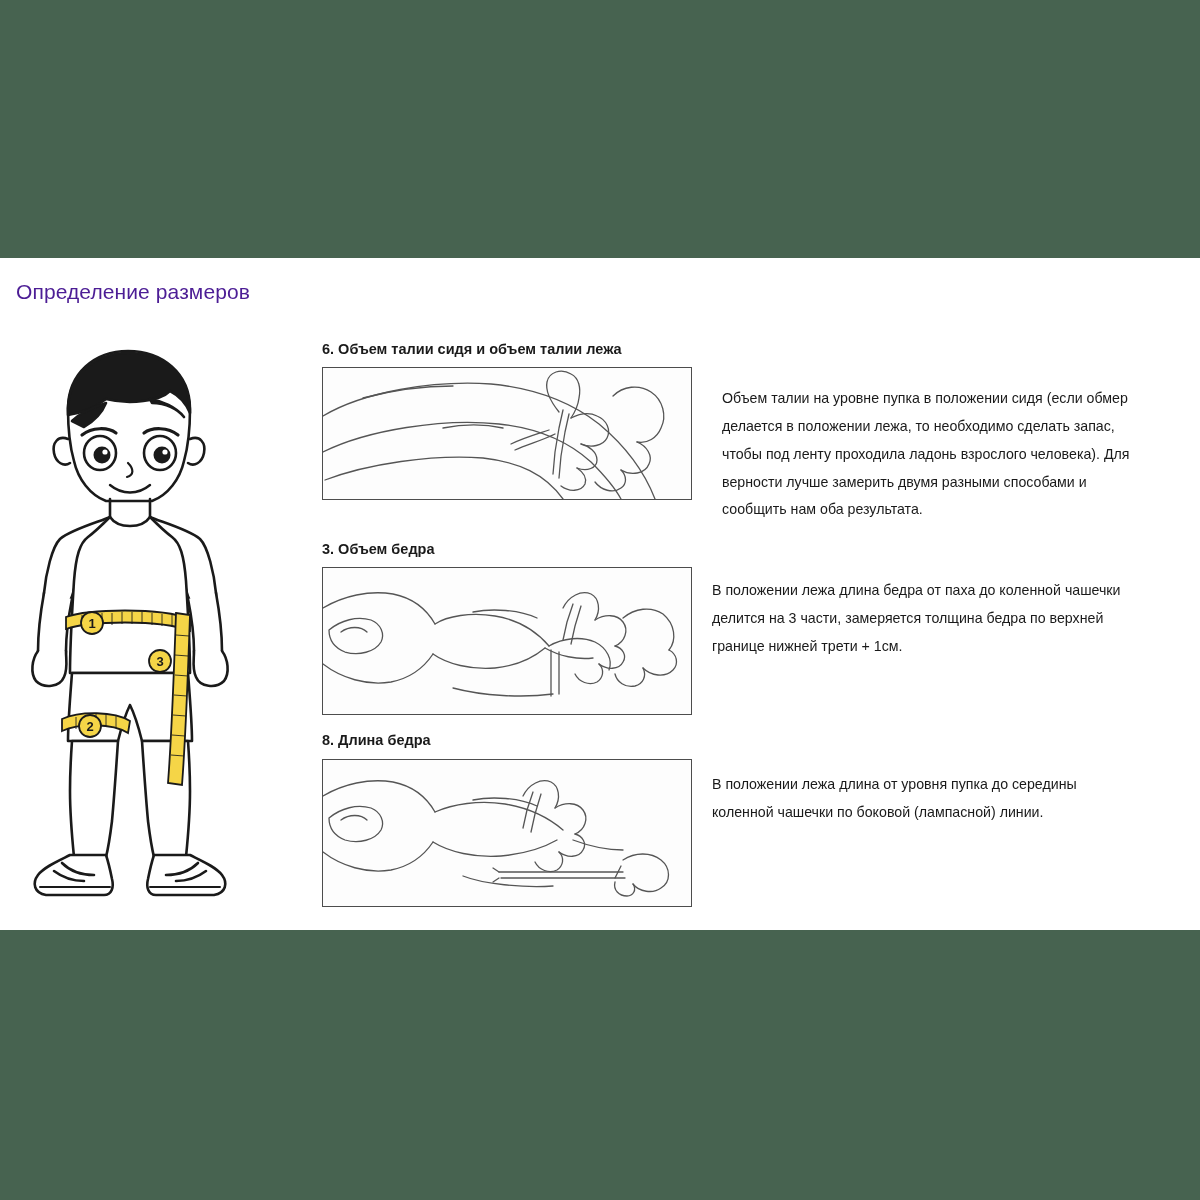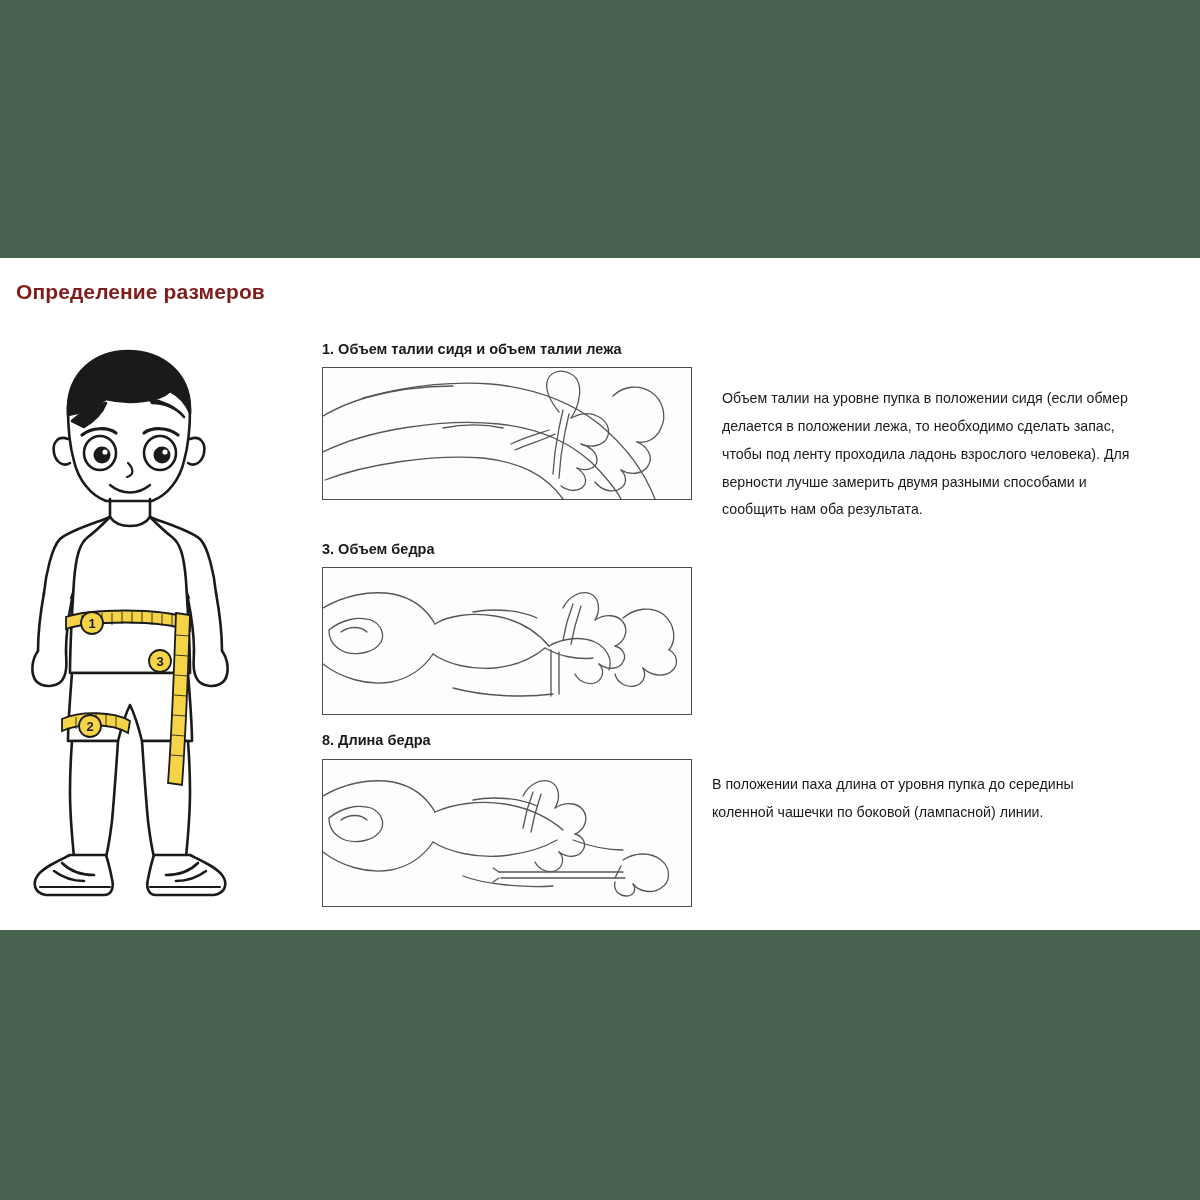--- a/index.html
+++ b/index.html
@@ -19,22 +19,22 @@
     top: 258px;
     width: 1200px;
     height: 672px;
     background: #ffffff;
   }
   .page-title {
     position: absolute;
     left: 16px;
     top: 22px;
     font-size: 21px;
-    font-weight: bold;
-    color: #7f1d1d;
+    font-weight: normal;
+    color: #4c1d95;
     letter-spacing: 0.1px;
   }
 
   
   .figure-panel {
     position: absolute;
     left: 10px;
     top: 85px;
     width: 300px;
     height: 560px;
@@ -170,21 +170,21 @@
         <text x="80" y="388" text-anchor="middle" font-family="Liberation Sans, sans-serif" font-size="13" font-weight="bold" fill="#1a1a1a">2</text>
         <circle cx="150" cy="318" r="11" fill="#f5d547" stroke="#1a1a1a" stroke-width="1.8"></circle>
         <text x="150" y="323" text-anchor="middle" font-family="Liberation Sans, sans-serif" font-size="13" font-weight="bold" fill="#1a1a1a">3</text>
       </g>
     </svg>
   </div>
 
   <div class="content">
 
     <div class="section">
-      <div class="sec-heading">1. Объем талии сидя и объем талии лежа</div>
+      <div class="sec-heading">6. Объем талии сидя и объем талии лежа</div>
       <div class="sec-body">
         <div class="photo">
           <svg width="368" height="131" viewBox="0 0 368 131" xmlns="http://www.w3.org/2000/svg">
             <g fill="none" stroke="#555" stroke-width="1.3" stroke-linecap="round" stroke-linejoin="round">
               <path d="M0 48 C40 24 110 12 168 16 C210 20 248 34 276 56 C300 76 320 100 332 131"></path>
               <path d="M0 84 C44 62 120 50 176 56 C214 60 246 74 268 94 C282 108 292 120 298 131"></path>
               <path d="M2 112 C44 96 110 86 160 90 C196 94 222 106 240 131"></path>
               <path d="M236 44 C228 34 222 24 224 14 C226 4 238 0 248 6 C256 10 258 20 256 30 C255 38 252 44 248 50"></path>
               <path d="M248 50 C256 46 266 44 274 48 C284 52 288 62 284 70 C280 78 268 80 258 76"></path>
               <path d="M258 76 C266 78 274 84 274 92 C274 100 264 104 254 100"></path>
@@ -230,20 +230,21 @@
               <path d="M258 38 L252 58 L248 76"></path>
               <path d="M300 50 C312 40 328 38 340 46 C352 56 354 72 346 82"></path>
               <path d="M346 82 C354 86 356 96 350 102 C342 110 328 108 320 100"></path>
               <path d="M320 100 C324 108 320 116 312 118 C302 120 294 114 292 106"></path>
               <path d="M228 82 L228 128 M236 84 L236 126"></path>
               <path d="M130 120 C160 128 200 130 230 126"></path>
               <path d="M150 44 C170 40 196 42 214 50"></path>
             </g>
           </svg>
         </div>
+        <div class="sec-text sec2-text">В положении лежа длина бедра от паха до коленной чашечки делится на 3 части, замеряется толщина бедра по верхней границе нижней трети + 1см.</div>
       </div>
     </div>
 
     <div class="gap-2"></div>
 
     <div class="section">
       <div class="sec-heading">8. Длина бедра</div>
       <div class="sec-body">
         <div class="photo tall">
           <svg width="368" height="146" viewBox="0 0 368 146" xmlns="http://www.w3.org/2000/svg">
@@ -264,18 +265,18 @@
               <path d="M176 112 L170 108 M176 118 L170 122"></path>
               <path d="M300 100 C312 92 328 92 338 100 C348 108 348 122 338 128 C330 134 316 132 310 124"></path>
               <path d="M310 124 C314 130 310 136 304 136 C296 136 290 130 292 122"></path>
               <path d="M298 106 L292 118"></path>
               <path d="M140 116 C160 124 200 128 230 126"></path>
               <path d="M150 40 C170 36 196 38 214 46"></path>
               <path d="M250 80 C266 86 284 90 300 90"></path>
             </g>
           </svg>
         </div>
-        <div class="sec-text sec3-text">В положении паха длина от уровня пупка до середины коленной чашечки по боковой (лампасной) линии.</div>
+        <div class="sec-text sec3-text">В положении лежа длина от уровня пупка до середины коленной чашечки по боковой (лампасной) линии.</div>
       </div>
     </div>
 
   </div>
 </div>
 
 </body></html>

